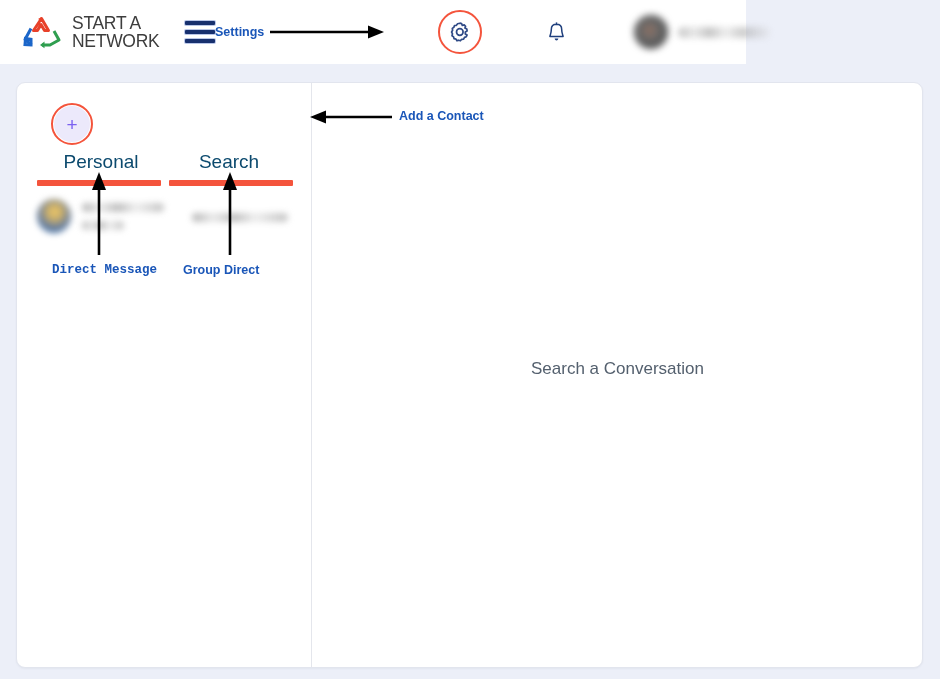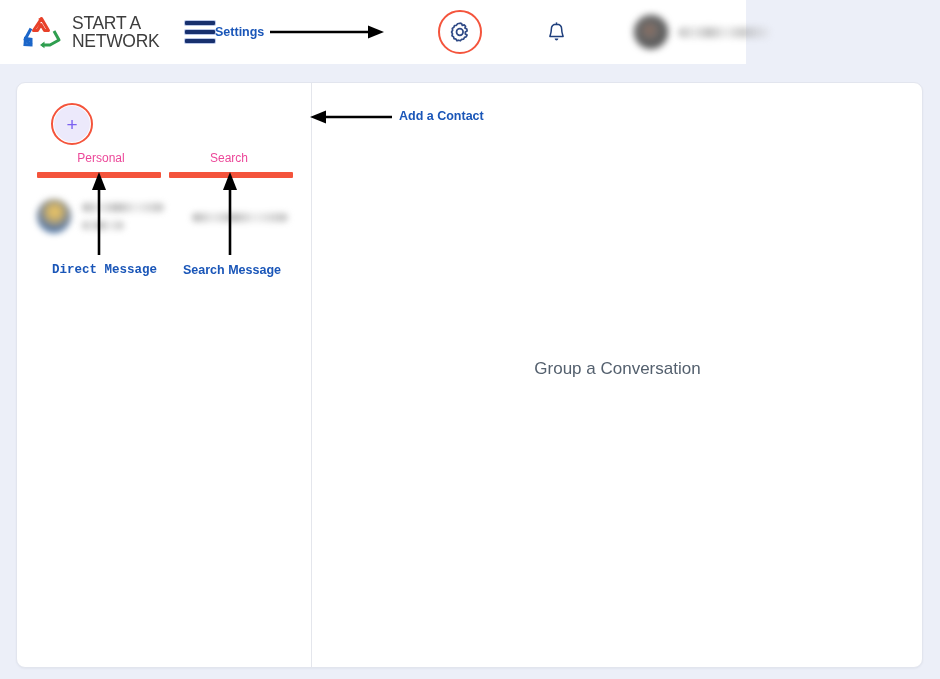--- a/index.html
+++ b/index.html
@@ -207,22 +207,22 @@
     left: 20px; top: 68px;
     width: 256px;
     display: flex;
   }
   .tab {
     flex: 1;
     text-align: center;
     cursor: pointer;
   }
   .tab-label {
-    font-size: 12px;
-    color: #ec4899;
+    font-size: 19px;
+    color: #0c4a6e;
     display: block;
     padding-bottom: 7px;
   }
   .tab-bar {
     height: 6px;
     background: #f4543c;
     border-radius: 1px;
   }
   .tab:first-child .tab-bar { margin-right: 4px; }
   .tab:last-child .tab-bar { margin-left: 4px; }
@@ -396,21 +396,21 @@
       </div>
       <div class="list-col col-group">
         <div class="contact-row">
           <div class="blur-line g1"></div>
         </div>
       </div>
     </div>
   </div>
 
   <div class="main-pane">
-    <div class="empty-state">Group a Conversation</div>
+    <div class="empty-state">Search a Conversation</div>
   </div>
 </div>
 
 <div class="annot-layer">
 
   <svg width="940" height="679" viewBox="0 0 940 679" style="position:absolute;left:0;top:0;">
 
     <g>
       <line x1="392" y1="117" x2="322" y2="117" stroke="#000" stroke-width="2.6"></line>
       <path d="M310 117 L326 110.5 L326 123.5 Z" fill="#000"></path>
@@ -422,14 +422,14 @@
     </g>
 
     <g>
       <line x1="230" y1="255" x2="230" y2="186" stroke="#000" stroke-width="2.6"></line>
       <path d="M230 172 L223 190 L237 190 Z" fill="#000"></path>
     </g>
   </svg>
 
   <span class="annot-text" id="annot-add-contact">Add a Contact</span>
   <span class="annot-text" id="annot-direct-message">Direct Message</span>
-  <span class="annot-text" id="annot-group-message">Search Message</span>
+  <span class="annot-text" id="annot-group-message">Group Direct</span>
 </div>
 
 </body></html>

